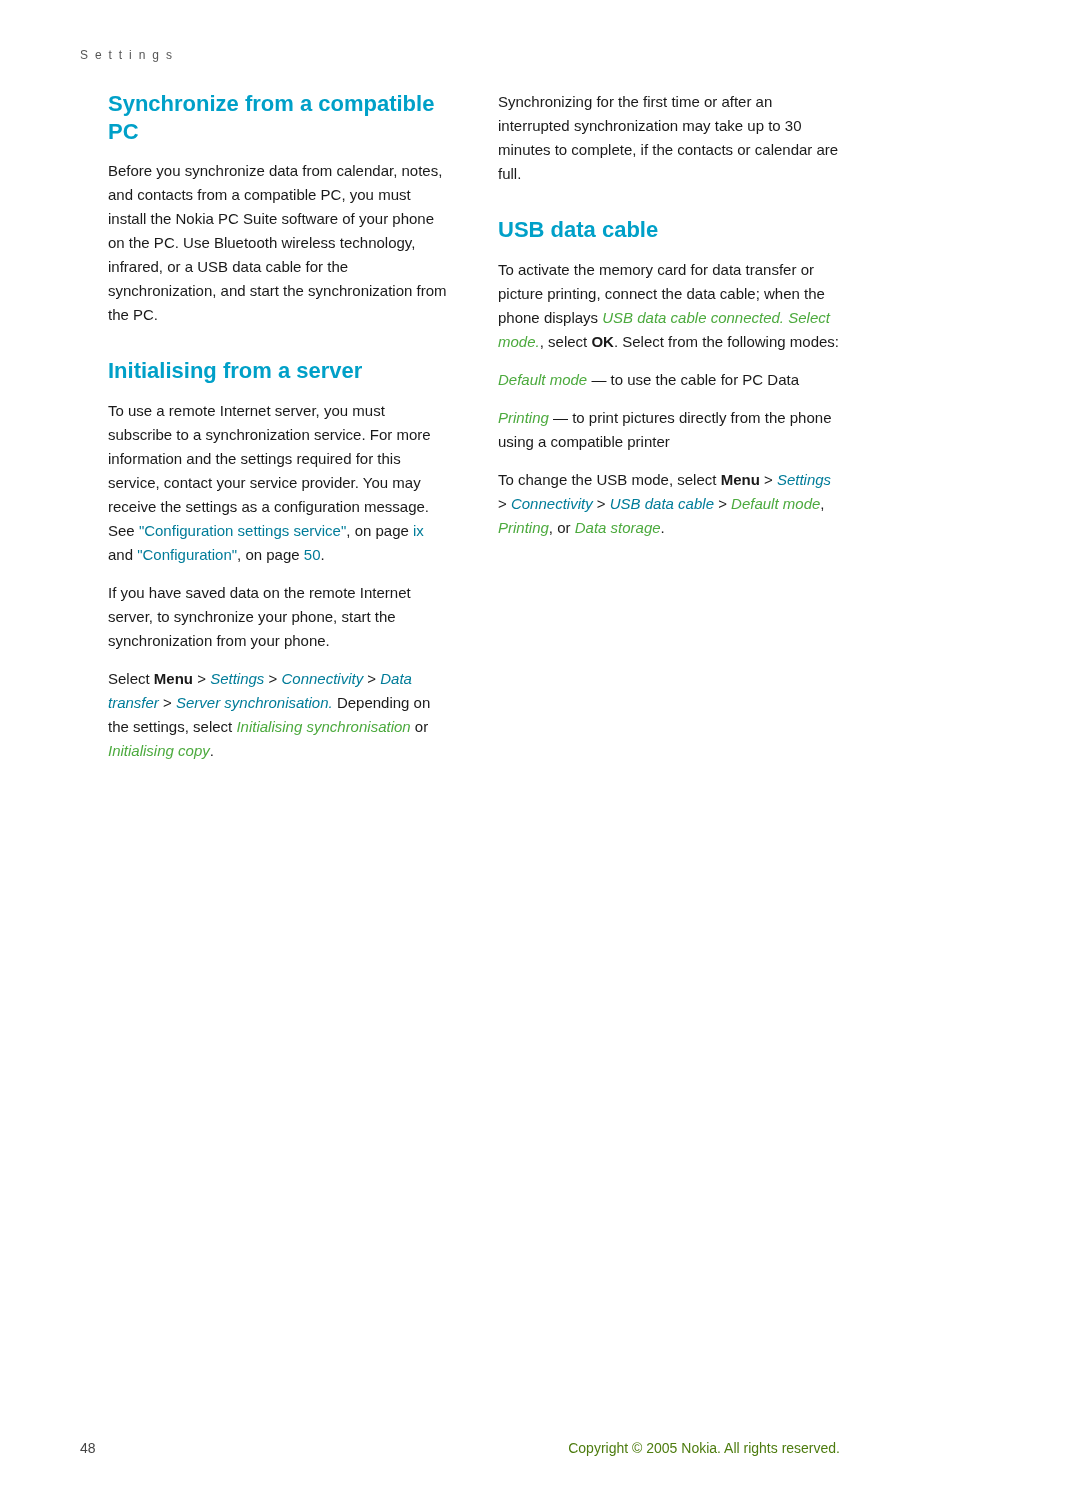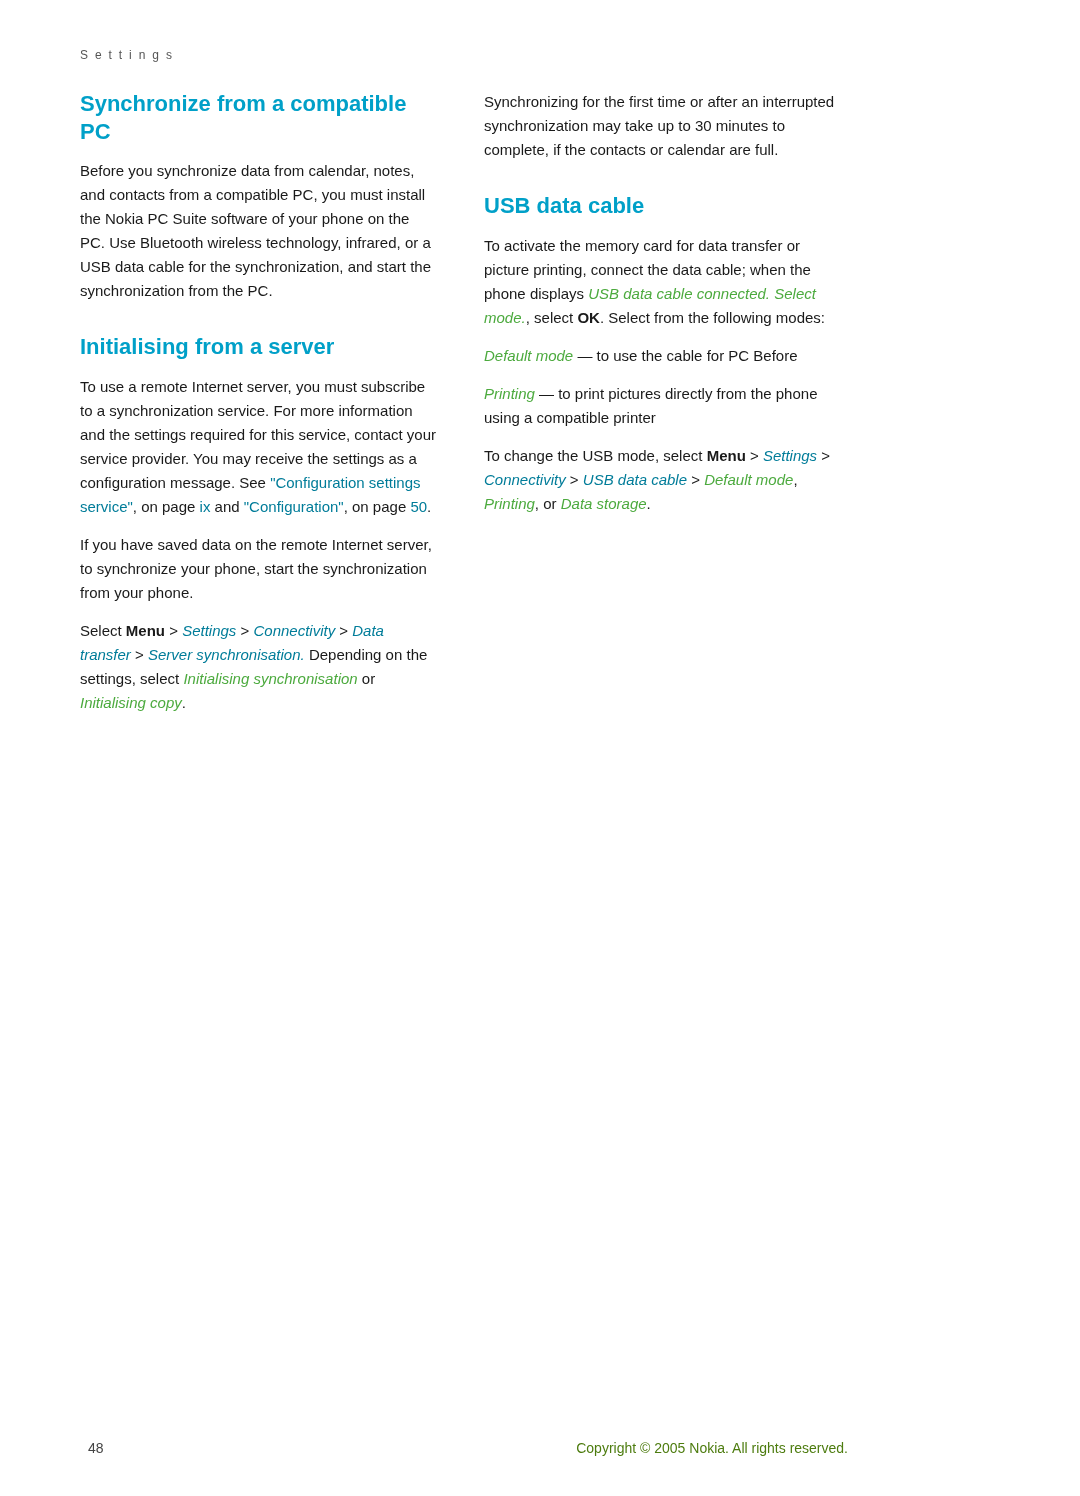--- a/index.html
+++ b/index.html
@@ -30,20 +30,21 @@
       letter-spacing: 0.15em;
       color: #555;
       margin-bottom: 28px;
       font-weight: normal;
     }
 
     .two-col {
       display: flex;
       gap: 48px;
       margin-top: 8px;
+      margin-left: 28px;
     }
 
     .col-left {
       flex: 1;
       min-width: 0;
     }
 
     .col-right {
       flex: 1;
       min-width: 0;
@@ -78,21 +79,21 @@
     }
 
     .italic-green {
       font-style: italic;
       color: #4caa3e;
     }
 
     .page-footer {
       position: absolute;
       bottom: 40px;
-      left: 8px;
+      left: 0;
       width: 100%;
       display: flex;
       justify-content: space-between;
       align-items: center;
       padding: 0 80px;
       font-size: 13px;
       color: #444;
     }
 
     .italic-link {
@@ -152,21 +153,21 @@
       <div class="section">
         <p>Synchronizing for the first time or after an interrupted synchronization may take up to 30 minutes to complete, if the contacts or calendar are full.</p>
       </div>
 
       <div class="section">
         <h2>USB data cable</h2>
         <p>
           <span>To activate the memory card for data transfer or picture printing, connect the data cable; when the phone displays </span><span class="italic-green">USB data cable connected. Select mode.</span><span>, select </span><span class="bold">OK</span><span>. Select from the following modes:</span>
         </p>
         <p>
-          <span class="italic-green">Default mode</span><span> — to use the cable for PC Before</span>
+          <span class="italic-green">Default mode</span><span> — to use the cable for PC Data</span>
         </p>
         <p>
           <span class="italic-green">Printing</span><span> — to print pictures directly from the phone using a compatible printer</span>
         </p>
         <p>
           <span>To change the USB mode, select </span><span class="bold">Menu</span><span> &gt; </span><span class="italic-link">Settings</span><span> &gt; </span><span class="italic-link">Connectivity</span><span> &gt; </span><span class="italic-link">USB data cable</span><span> &gt; </span><span class="italic-green">Default mode</span><span>, </span><span class="italic-green">Printing</span><span>, or </span><span class="italic-green">Data storage</span><span>.</span>
         </p>
       </div>
 
     </div>

